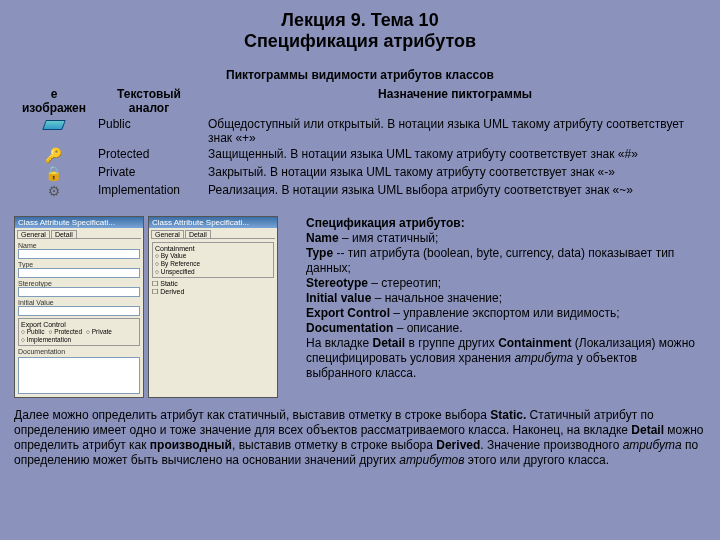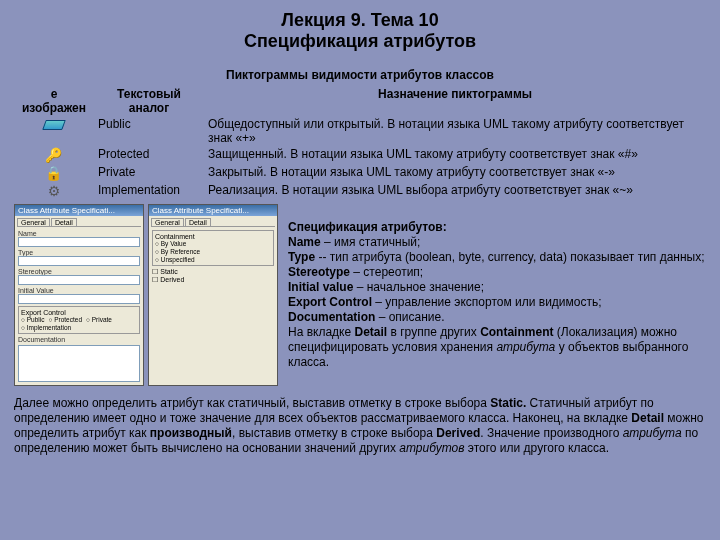--- a/index.html
+++ b/index.html
@@ -23,39 +23,39 @@
 .icon {
   display: inline-block; width: 20px; height: 16px;
 }
 .icon-public { background: linear-gradient(#6cc,#39c); border:1px solid #036; transform: skewX(-20deg) scaleY(0.6); }
 .icon-prot { position:relative; }
 .icon-prot::before { content:"🔑"; font-size:14px; color:#cc0; }
 .icon-priv { position:relative; }
 .icon-priv::before { content:"🔒"; font-size:14px; }
 .icon-impl { position:relative; }
 .icon-impl::before { content:"⚙"; font-size:14px; color:#555; }
-.middle-row { display:flex; margin-top:4px;align-items:center; }
+.middle-row { display:flex; margin-top:16px; }
 .dialogs { display:flex; gap:4px; }
 .dialog {
   width: 130px; height: 182px; background:#ece9d8;
   border:1px solid #555; font-size:8px;
   display:flex; flex-direction:column;
 }
 .dlg-title { background:linear-gradient(#3a6ea5,#7ba4d8); color:#fff; padding:1px 3px; font-size:8px; }
 .dlg-tabs { display:flex; border-bottom:1px solid #999; margin:2px 2px 0; }
 .dlg-tab { background:#ece9d8; border:1px solid #999; border-bottom:none; padding:0 3px; margin-right:1px; font-size:7px; }
 .dlg-body { flex:1; padding:3px; display:flex; flex-direction:column; gap:2px; }
 .dlg-field { display:flex; flex-direction:column; }
 .dlg-label { font-size:7px; color:#333; }
 .dlg-input { height:10px; background:#fff; border:1px solid #7f9db9; }
 .dlg-area { flex:1; background:#fff; border:1px solid #7f9db9; }
 .dlg-group { border:1px solid #999; padding:2px; font-size:7px; }
 .dlg-radios { display:flex; flex-wrap:wrap; gap:1px 4px; font-size:6.5px; }
 .dlg-checks { font-size:7px; }
-.spec-text { flex:1; padding-left:10px; font-size:12px; line-height:1.25; }
+.spec-text { flex:1; padding-left:28px; font-size:12px; line-height:1.25; }
 .spec-text b { font-weight:bold; }
 .bottom-para { margin-top:10px; font-size:12px; line-height:1.25; }
 </style>
 </head>
 <body>
 
 <div class="title-block">
   <h1>Лекция 9. Тема 10</h1>
   <h1>Спецификация атрибутов</h1>
 </div>

